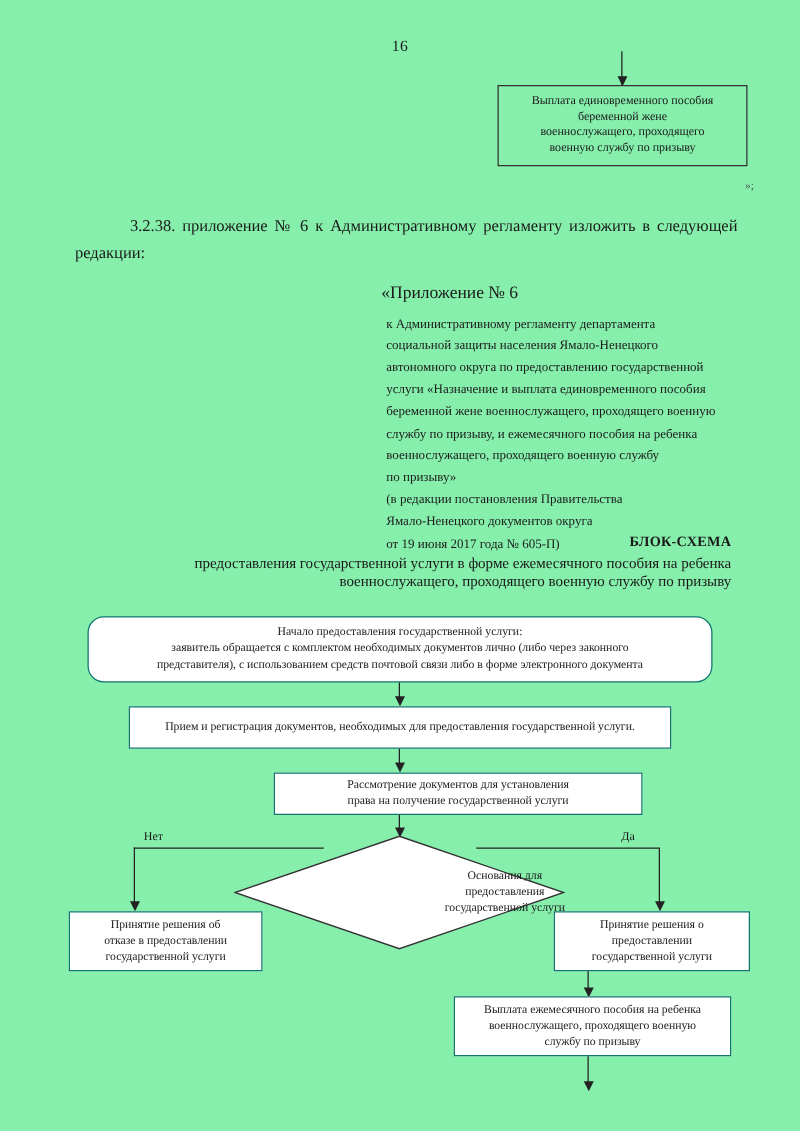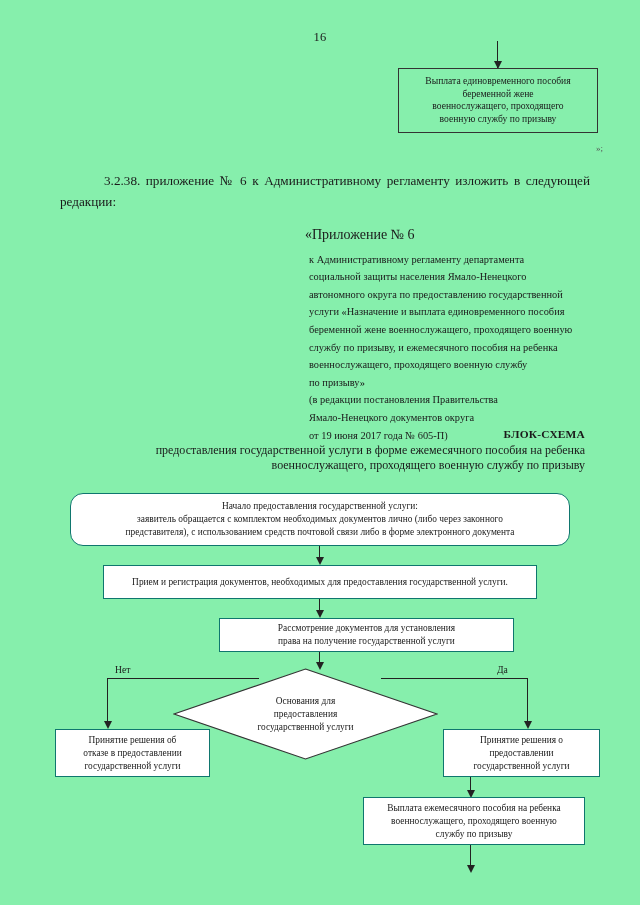--- a/index.html
+++ b/index.html
@@ -236,21 +236,21 @@
     <div class="node" style="left:172px; top:618px; width:295px; height:34px;margin-left:47px;">
       <div>
         <span>Рассмотрение документов для установления</span><br>
         <span>права на получение государственной услуги</span>
       </div>
     </div>
 
     <div class="vline" style="left:319px; top:652px; height:12px;"></div>
     <div class="arrow-down" style="left:315.5px; top:662px;"></div>
 
-    <div class="diamond-wrap" style="left:173px; top:668px; width:265px; height:92px;">
+    <div class="diamond-wrap" style="left:187px; top:668px; width:265px; height:92px;justify-content:flex-end;">
       <svg width="265" height="92" viewBox="0 0 265 92">
         <polygon points="132.5,1 264,46 132.5,91 1,46" fill="#ffffff" stroke="#333333" stroke-width="1.1"></polygon>
       </svg>
       <div class="diamond-label">
         <span>Основания для</span><br>
         <span>предоставления</span><br>
         <span>государственной услуги</span>
       </div>
     </div>
 

